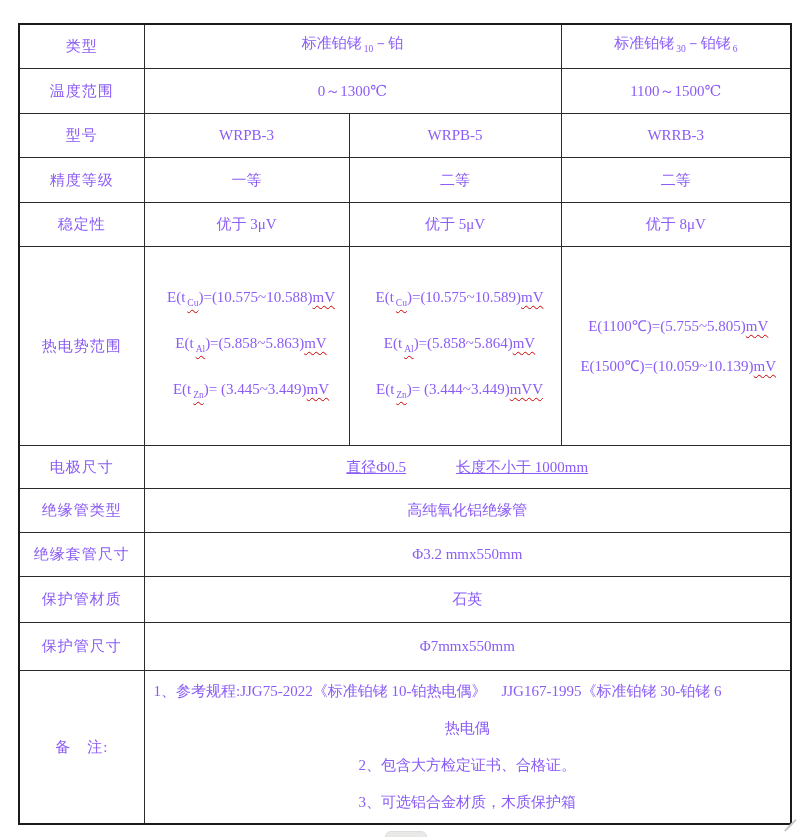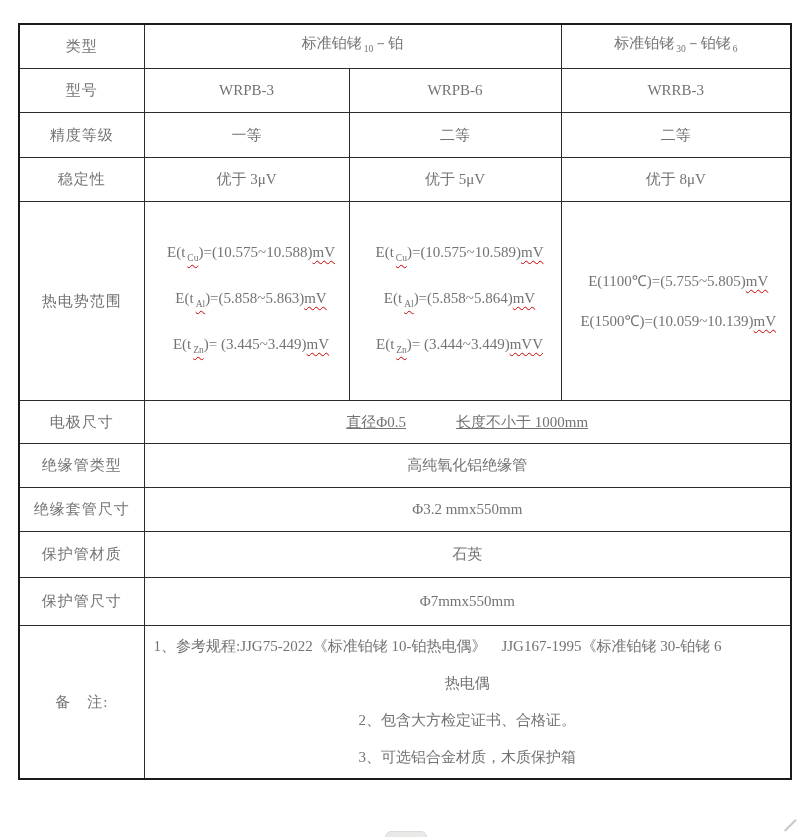--- a/index.html
+++ b/index.html
@@ -1,18 +1,18 @@
 <!DOCTYPE html>
 <html><head>
 <meta charset="utf-8">
 <style>
   html,body{margin:0;padding:0;background:#fff;}
   .page{
     position:relative;width:800px;height:837px;background:#ffffff;overflow:hidden;
-    font-family:"Liberation Serif","DejaVu Serif",serif;color:#737373;
+    font-family:"Liberation Serif","DejaVu Serif",serif;color:#8b5cf6;
   }
   table.spec{
     position:absolute;left:18px;top:23px;width:772px;
     border-collapse:collapse;table-layout:fixed;
     border:2px solid #1b1b1b;
   }
   table.spec td{
     border:1px solid #2b2b2b;
     text-align:center;vertical-align:middle;
     font-size:15px;line-height:20px;
@@ -60,25 +60,30 @@
         <col style="width:230px">
     </colgroup>
 
     <tbody>
         <tr style="height:44px">
       <td class="lbl">类型</td>
       <td colspan="2"><span>标准铂铑</span><span class="subsc">10</span><span>－铂</span></td>
       <td><span>标准铂铑</span><span class="subsc">30</span><span>－铂铑</span><span class="subsc">6</span></td>
     </tr>
 
+    <tr style="height:45px">
+      <td class="lbl">温度范围</td>
+      <td colspan="2">0～1300℃</td>
+      <td>1100～1500℃</td>
+    </tr>
 
     <tr style="height:44px">
       <td class="lbl">型号</td>
       <td>WRPB-3</td>
-      <td>WRPB-6</td>
+      <td>WRPB-5</td>
       <td>WRRB-3</td>
     </tr>
 
     <tr style="height:45px">
       <td class="lbl">精度等级</td>
       <td>一等</td>
       <td>二等</td>
       <td>二等</td>
     </tr>
 

